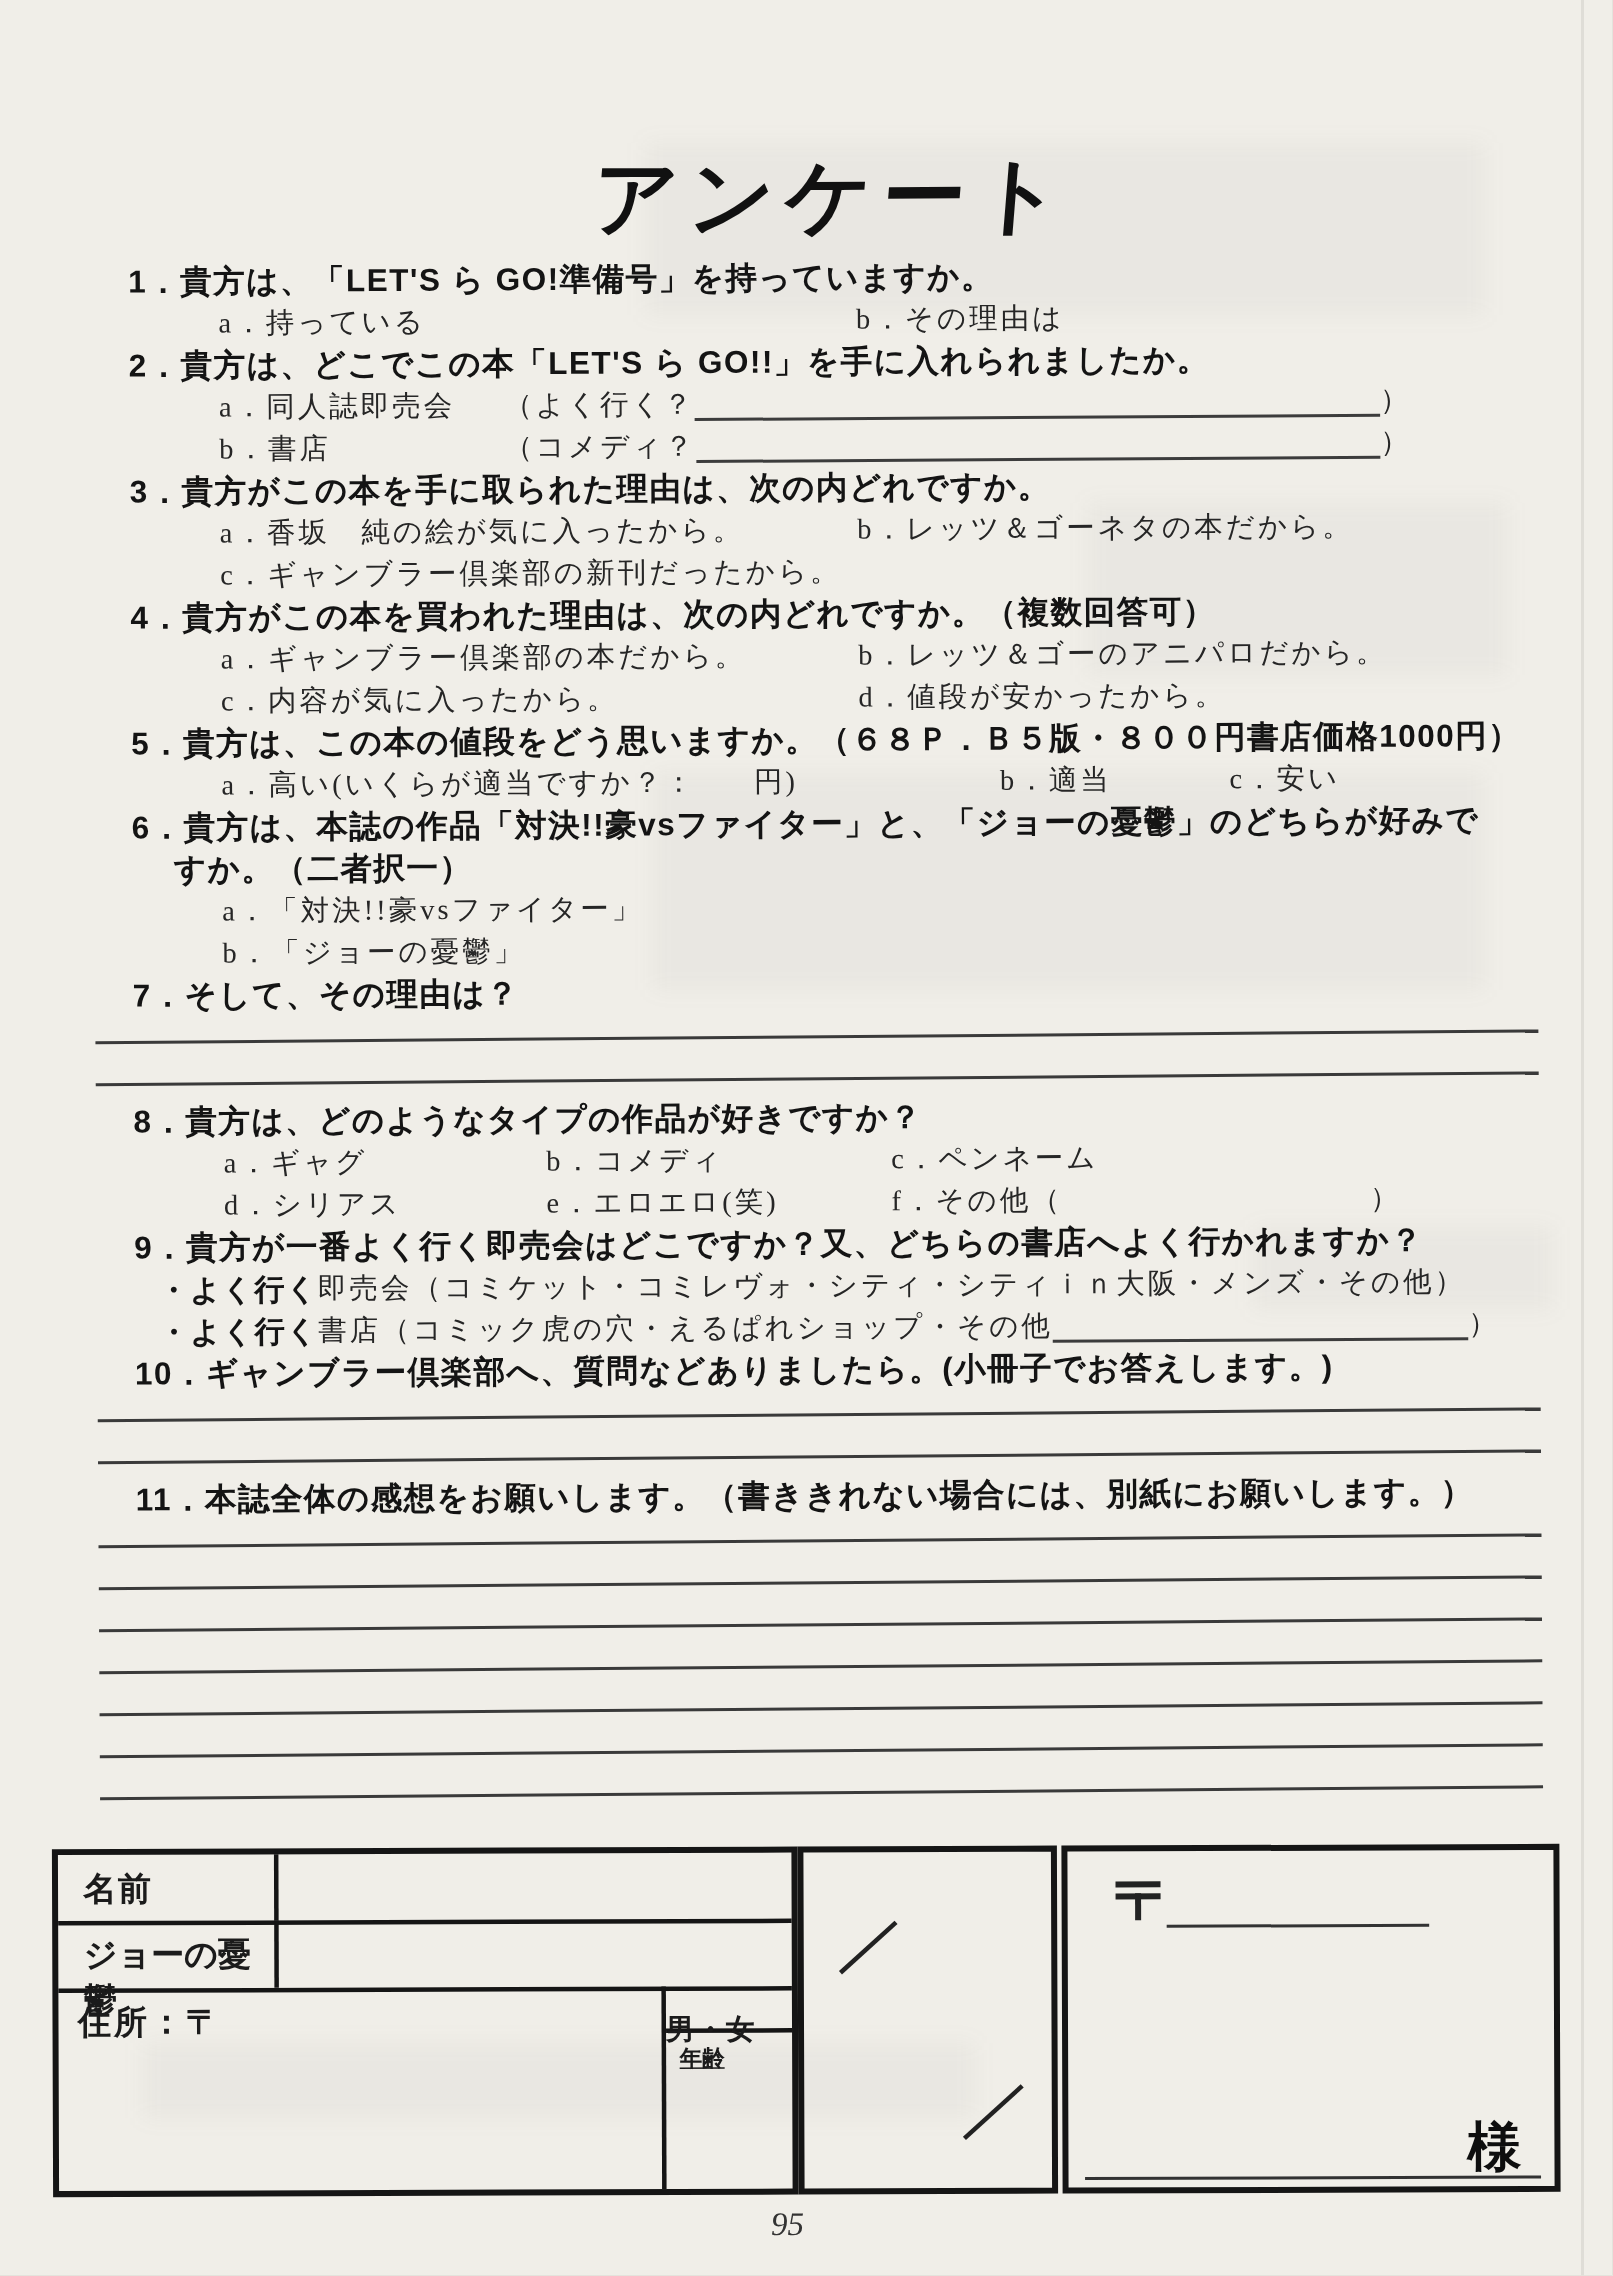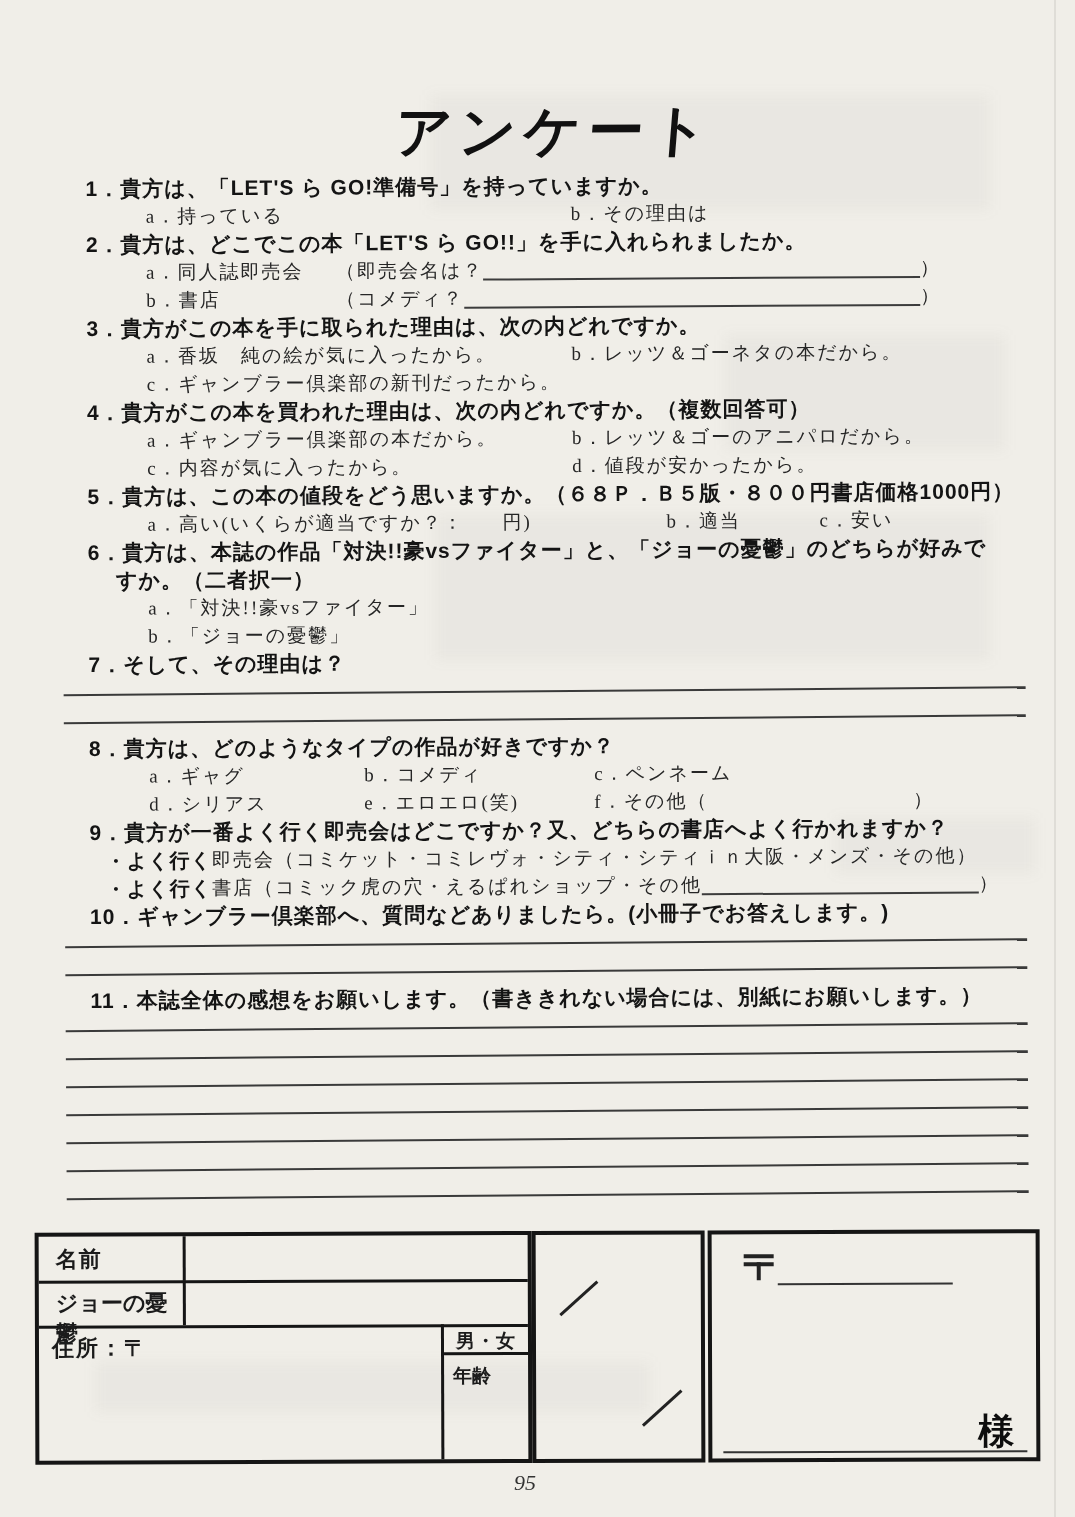--- a/index.html
+++ b/index.html
@@ -34,22 +34,22 @@
   .ft-row1{top:0;height:44px;}
   .ft-row2{top:44px;height:45px;}
   .ft-label{position:absolute;left:4px;top:0;bottom:0;width:143px;border-right:3px solid #151515;
             font-size:22px;font-weight:bold;padding:8px 0 0 13px;box-sizing:border-box;letter-spacing:1px;}
   .ft-label.wide{letter-spacing:0;}
   .ft-value{position:absolute;left:146px;right:0;top:0;bottom:0;}
   .ft-row3{position:absolute;left:0;right:0;top:89px;bottom:0;}
   .ft-addr-label{position:absolute;left:13px;top:8px;font-size:22px;font-weight:bold;letter-spacing:2px;}
   .ft-sub{position:absolute;right:0;top:0;bottom:0;width:84px;border-left:3px solid #151515;}
   .ft-gender{position:absolute;left:0;right:0;top:0;height:31px;border-bottom:3px solid #151515;
-             font-size:19px;font-weight:bold;text-align:center;padding-top:4px;box-sizing:border-box;letter-spacing:1px;}
-  .ft-age{position:absolute;left:0;right:0;top:31px;bottom:0;font-size:19px;font-weight:bold;padding:8px 0 0 9px;box-sizing:border-box;}
+             font-size:19px;font-weight:bold;text-align:left;padding-top:16px;box-sizing:border-box;letter-spacing:1px;}
+  .ft-age{position:absolute;left:0;right:0;top:31px;bottom:0;font-size:15px;font-weight:bold;padding:8px 0 0 9px;box-sizing:border-box;text-decoration:underline;}
 
   .ft-stamp{left:497px;top:0;width:173px;height:232px;}
   .stamp-text{position:absolute;left:0;right:0;top:72px;text-align:center;font-size:22px;letter-spacing:3px;
               font-family:"Liberation Serif",serif;color:#1d1d1d;line-height:30px;}
   .stamp-text .l2{padding-left:14px;}
   .slash{position:absolute;height:0;border-top:3px solid #222;}
   .slash1{left:18px;top:62px;width:50px;transform:rotate(-42deg);}
   .slash2{left:100px;top:172px;width:52px;transform:rotate(-42deg);}
 
   .ft-addr{left:673px;top:0;width:332px;height:232px;}
@@ -84,21 +84,21 @@
           <div class="q-heading">1．貴方は、「LET'S ら GO!準備号」を持っていますか。</div>
           <div class="opt-row">
             <span class="cell" style="flex: 0 0 425px; width: 425px;">a．持っている</span>
             <span class="cell">b．その理由は</span>
           </div>
         </div>
         <div class="q">
           <div class="q-heading">2．貴方は、どこでこの本「LET'S ら GO!!」を手に入れられましたか。</div>
           <div class="opt-row" style="margin-right: 85px;">
             <span class="cell" style="flex: 0 0 190px; width: 190px;">a．同人誌即売会</span>
-            <span class="cell">（即売会名は？</span>
+            <span class="cell">（よく行く？</span>
             <span class="fill line"></span>
             <span class="cell">）</span>
           </div>
           <div class="opt-row" style="margin-right: 85px;">
             <span class="cell" style="flex: 0 0 190px; width: 190px;">b．書店</span>
             <span class="cell">（コメディ？</span>
             <span class="fill line"></span>
             <span class="cell">）</span>
           </div>
         </div>

